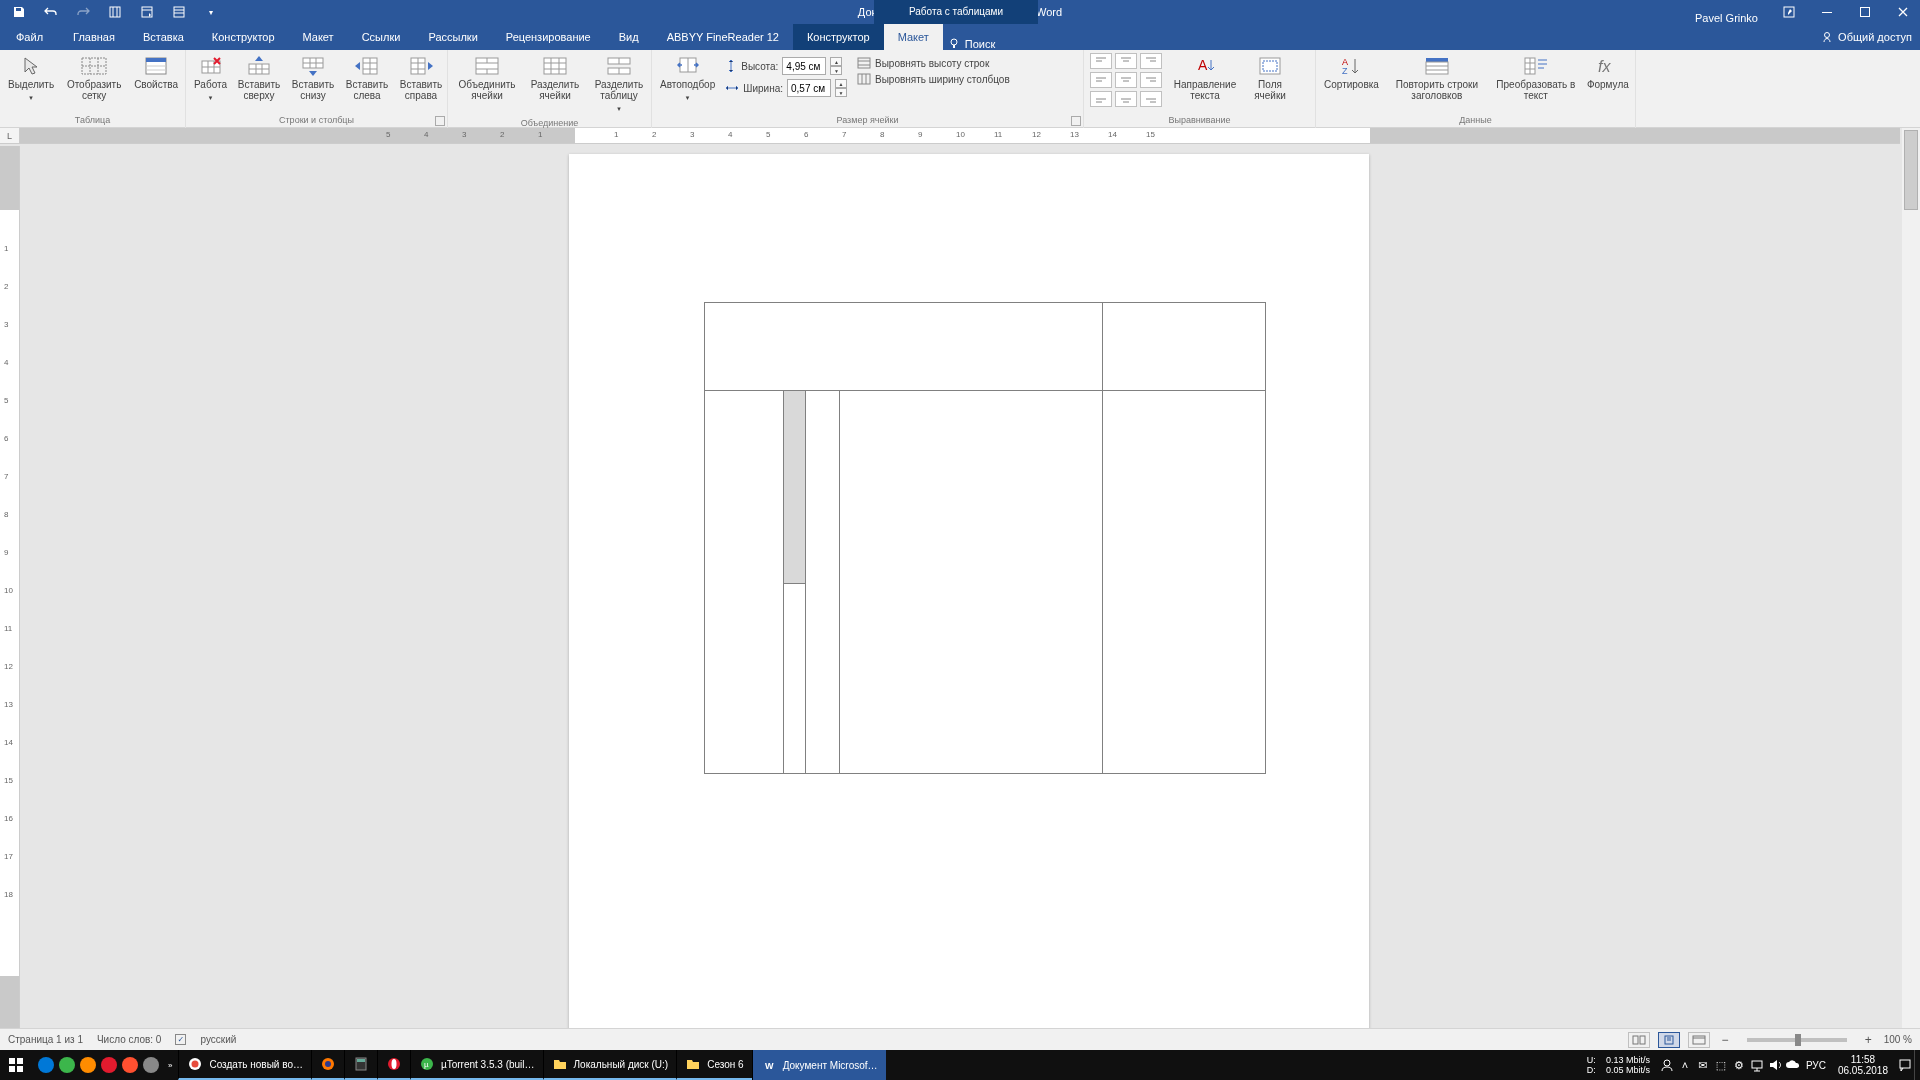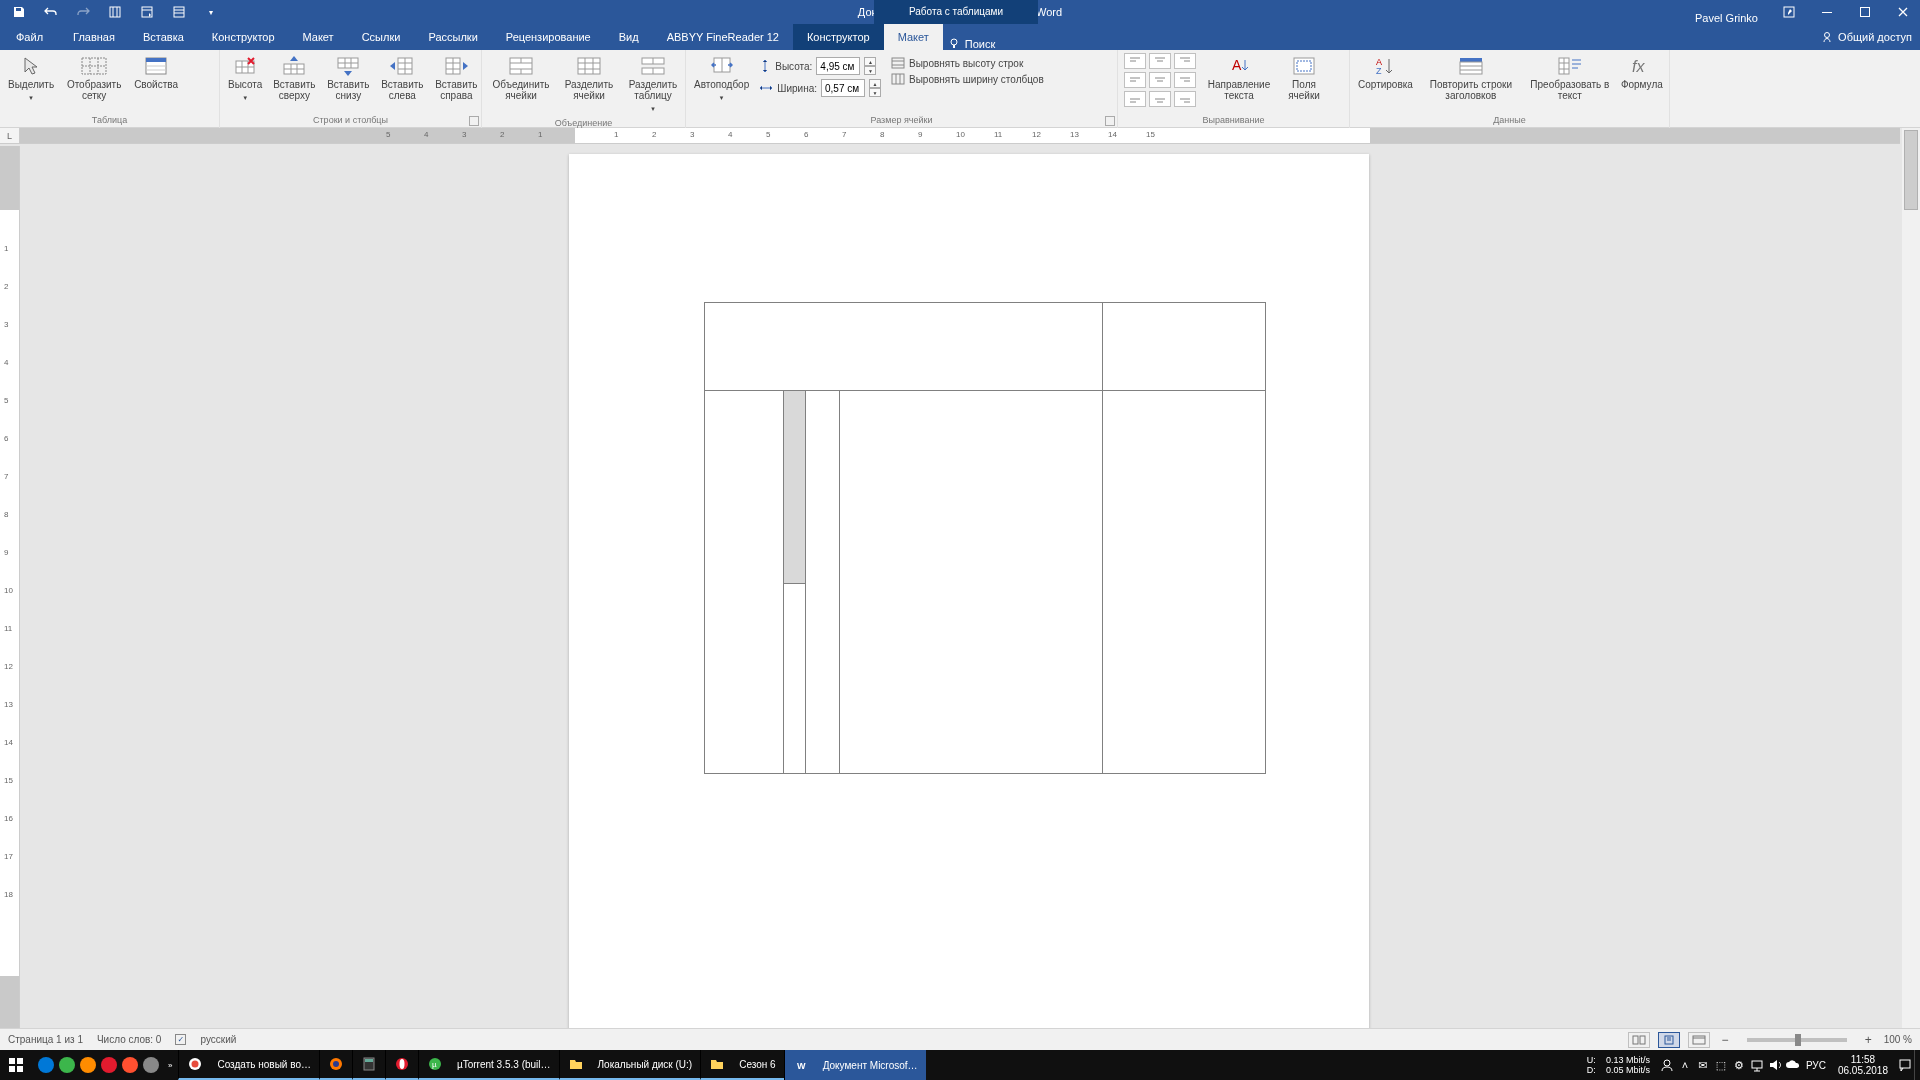--- a/index.html
+++ b/index.html
@@ -86,21 +86,21 @@
 .view-btn { width:22px; height:16px; border:1px solid #c0c0c0; display:flex; align-items:center; justify-content:center; }
 .view-btn.active { background:#d0d8e8; border-color:#2b579a;}
 .zoom-track { width:100px; height:4px; background:#c0c0c0; position:relative; margin:0 6px;}
 .zoom-handle { position:absolute; left:48px; top:-4px; width:6px; height:12px; background:#888;}
 .zoom-end { font-size:12px; padding:0 4px;}
 
 
 .taskbar { position:absolute; left:0; right:0; bottom:0; height:30px; background:#101010; display:flex; align-items:center; color:#fff; font-size:10px;}
 .start { width:32px; height:30px; display:flex; align-items:center; justify-content:center;}
 .tray-ic { width:16px; height:16px; border-radius:50%; display:flex; align-items:center; justify-content:center; font-size:9px; margin-right:3px;}
-.tb-item { height:30px; display:flex; align-items:center; gap:14px; padding:8px 8px; border-left:1px solid #000;}
+.tb-item { height:30px; display:flex; align-items:center; gap:6px; padding:8px 8px; border-left:1px solid #000;}
 .tb-item.active { background:#2b579a;}
 .tb-item.running { border-bottom:2px solid #76b9ed; }
 .tb-item .tic { width:16px; height:16px; display:flex; align-items:center; justify-content:center;}
 .tb-right { margin-left:auto; display:flex; align-items:center; height:30px;}
 .net-stats { font-size:9px; line-height:10px; padding:0 8px; text-align:left;}
 .sys-ic { width:18px; height:30px; display:flex; align-items:center; justify-content:center; font-size:11px;}
 .clock { font-size:10px; line-height:11px; text-align:center; padding:0 8px;}
 </style>
 </head>
 <body>
@@ -199,21 +199,21 @@
     <svg width="12" height="12">
         <circle cx="5" cy="4" r="2.5" fill="none" stroke="#fff"></circle>
         <path d="M2 11c0-2 1.5-3.5 3-3.5s3 1.5 3 3.5" fill="none" stroke="#fff"></path>
       </svg>
     <span>Общий доступ</span>
   </div>
 </div>
 
 <div class="ribbon">
 
-  <div class="group" style="width:220px">
+  <div class="group" style="width:186px">
     <div class="group-body">
       <div class="btn-lg">
         <div class="ic">
             <svg width="18" height="20">
               <path fill="#e8e8e8" stroke="#666" d="M3 2l0 14 4-4 3 6 3-1-3-6h5z"></path>
             </svg>
           </div>
         <span>Выделить</span>
           <span style="font-size:7px">▾</span>
       </div>
@@ -248,21 +248,21 @@
       <div class="btn-lg">
         <div class="ic">
             <svg width="24" height="20">
               <rect x="3" y="5" width="18" height="12" fill="#fff" stroke="#999"></rect>
               <line x1="9" y1="5" x2="9" y2="17" stroke="#999"></line>
               <line x1="15" y1="5" x2="15" y2="17" stroke="#999"></line>
               <line x1="3" y1="11" x2="21" y2="11" stroke="#999"></line>
               <path stroke="#e21b2e" stroke-width="2" d="M15 2l6 6M21 2l-6 6"></path>
             </svg>
           </div>
-        <span>Высота</span>
+        <span>Работа</span>
           <span style="font-size:7px">▾</span>
       </div>
       <div class="btn-lg">
         <div class="ic">
             <svg width="24" height="20">
               <rect x="2" y="8" width="20" height="10" fill="#fff" stroke="#999"></rect>
               <line x1="2" y1="13" x2="22" y2="13" stroke="#999"></line>
               <line x1="9" y1="8" x2="9" y2="18" stroke="#999"></line>
               <line x1="15" y1="8" x2="15" y2="18" stroke="#999"></line>
               <path fill="#4472c4" d="M12 0l4 5h-8z"></path>

